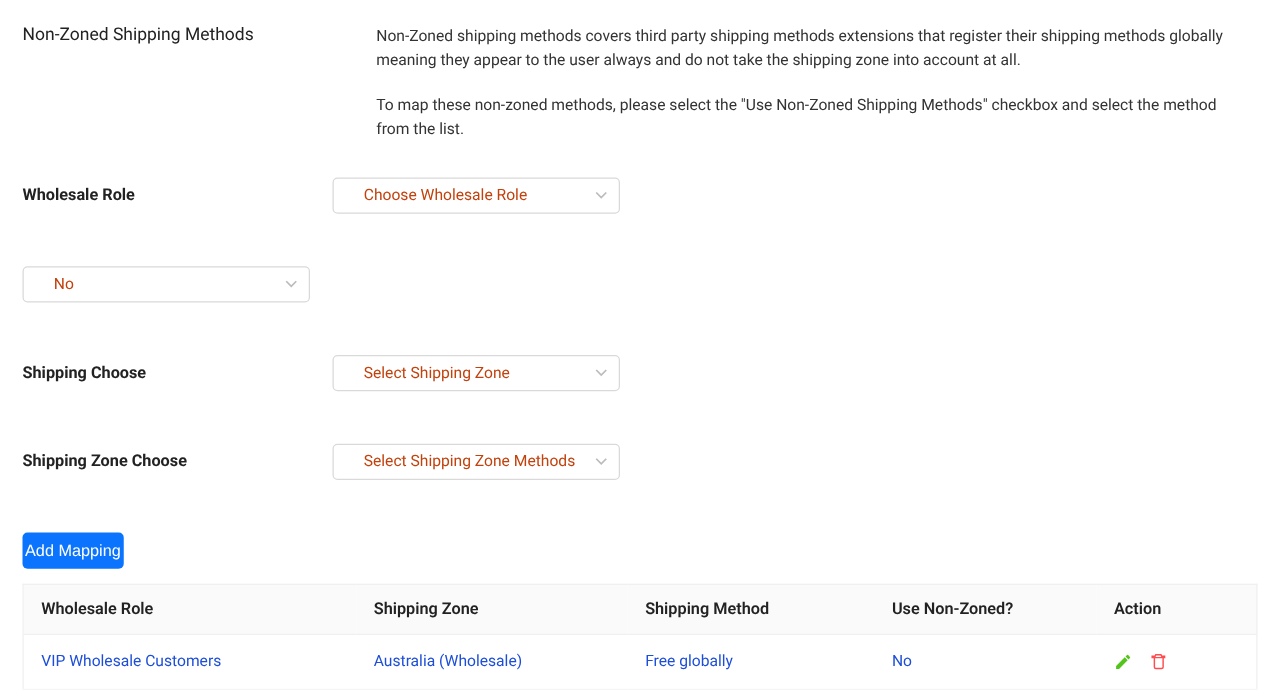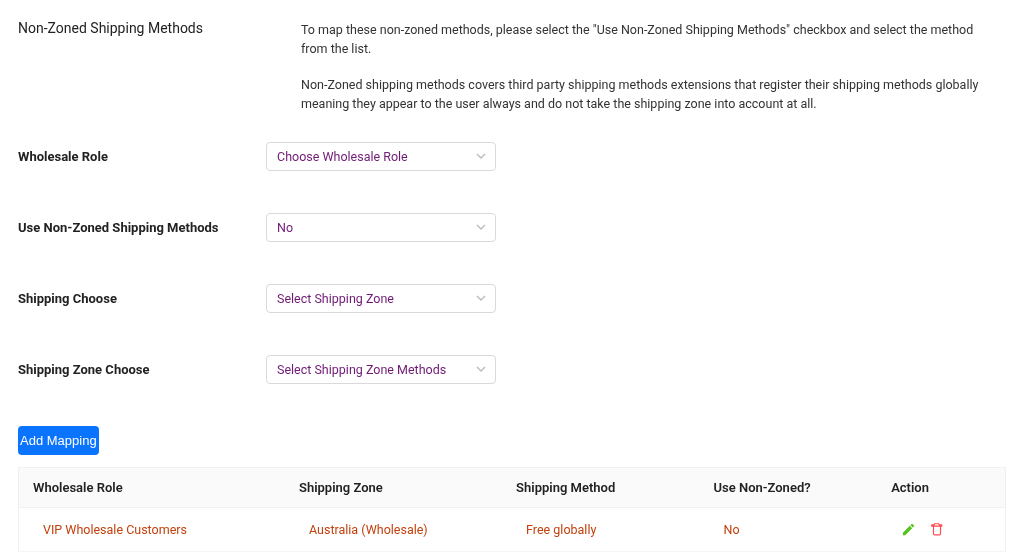--- a/index.html
+++ b/index.html
@@ -39,23 +39,23 @@
       width: 248px;
       flex-shrink: 0;
       font-weight: 700;
       font-size: 13px;
     }
     .select-control {
       position: relative;
       width: 230px;
       border: 1px solid #d9d9d9;
       border-radius: 4px;
-      padding: 6px 28px 6px 10px;
+      padding: 6px 28px 6px 24px;
       font-size: 12.5px;
-      color: #701a75;
+      color: #c2410c;
       background: #fff;
       cursor: pointer;
       user-select: none;
     }
     .select-control .chev {
       position: absolute;
       right: 9px;
       top: 50%;
       transform: translateY(-50%);
       pointer-events: none;
@@ -83,61 +83,60 @@
     table.mapping-table thead th {
       background: #fafafa;
       text-align: left;
       font-weight: 600;
       font-size: 13px;
       padding: 12px 14px;
       border-bottom: 1px solid #f0f0f0;
       color: #222;
     }
     table.mapping-table tbody td {
-      padding: 14px 24px;
+      padding: 14px 14px;
       font-size: 12.5px;
-      color: #c2410c;
+      color: #1d4ed8;
       border-bottom: 1px solid #f5f5f5;
     }
     .col-role { width: 27%; }
     .col-zone { width: 22%; }
     .col-method { width: 20%; }
     .col-nonzoned { width: 18%; }
     .col-action { width: 13%; text-align: left; }
     .action-icons { display: flex; gap: 14px; align-items: center; }
     .icon-btn { cursor: pointer; display: inline-flex; }
     .icon-btn svg { display: block; }
   </style>
 </head>
 <body>
 
 
 
 <div class="top-section">
   <div class="section-title">Non-Zoned Shipping Methods</div>
   <div class="section-desc">
+    <p>Non-Zoned shipping methods covers third party shipping methods extensions that register their shipping methods globally meaning they appear to the user always and do not take the shipping zone into account at all.</p>
     <p>To map these non-zoned methods, please select the "Use Non-Zoned Shipping Methods" checkbox and select the method from the list.</p>
-    <p>Non-Zoned shipping methods covers third party shipping methods extensions that register their shipping methods globally meaning they appear to the user always and do not take the shipping zone into account at all.</p>
   </div>
 </div>
 
 <div class="form-row">
   <div class="form-label">Wholesale Role</div>
   <div class="select-control">
     <span>Choose Wholesale Role</span>
     <span class="chev">
       <svg width="10" height="10" viewBox="0 0 10 10">
           <path d="M1 3 L5 7 L9 3" fill="none" stroke="#bbb" stroke-width="1.4"></path>
         </svg>
     </span>
   </div>
 </div>
 
 <div class="form-row">
-  <div class="form-label">Use Non-Zoned Shipping Methods</div>
   <div class="select-control">
     <span>No</span>
     <span class="chev">
       <svg width="10" height="10" viewBox="0 0 10 10">
           <path d="M1 3 L5 7 L9 3" fill="none" stroke="#bbb" stroke-width="1.4"></path>
         </svg>
     </span>
   </div>
 </div>
 

